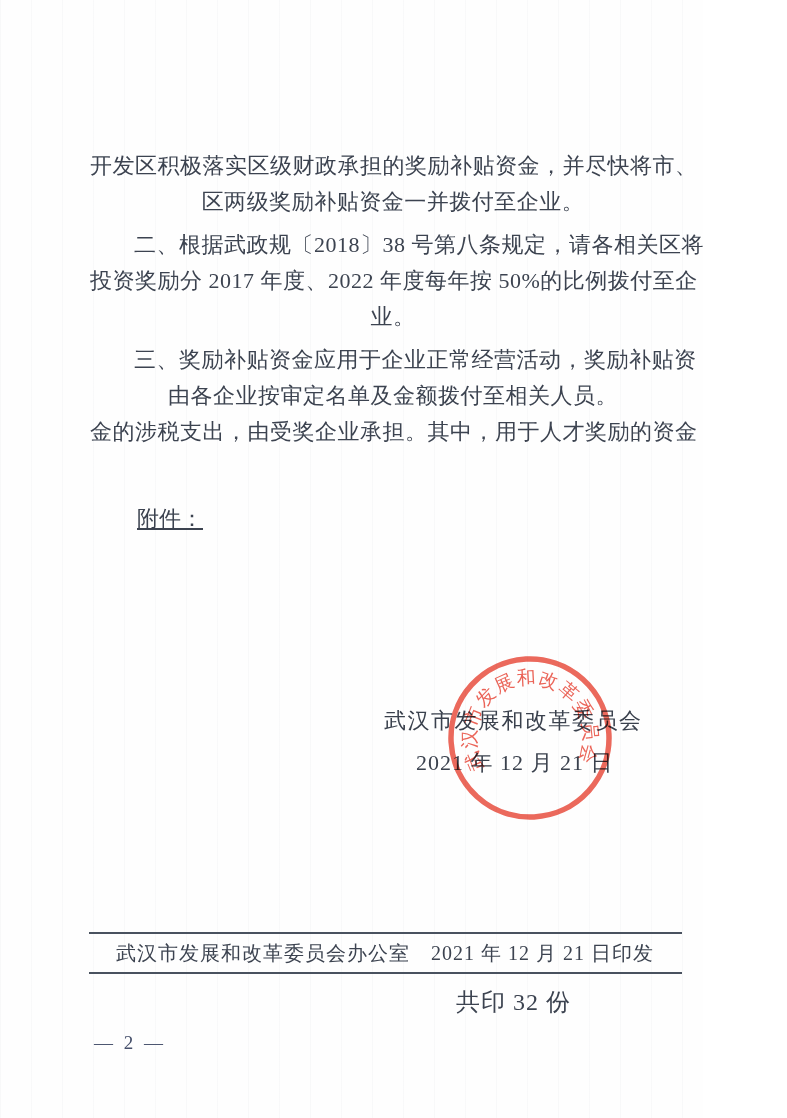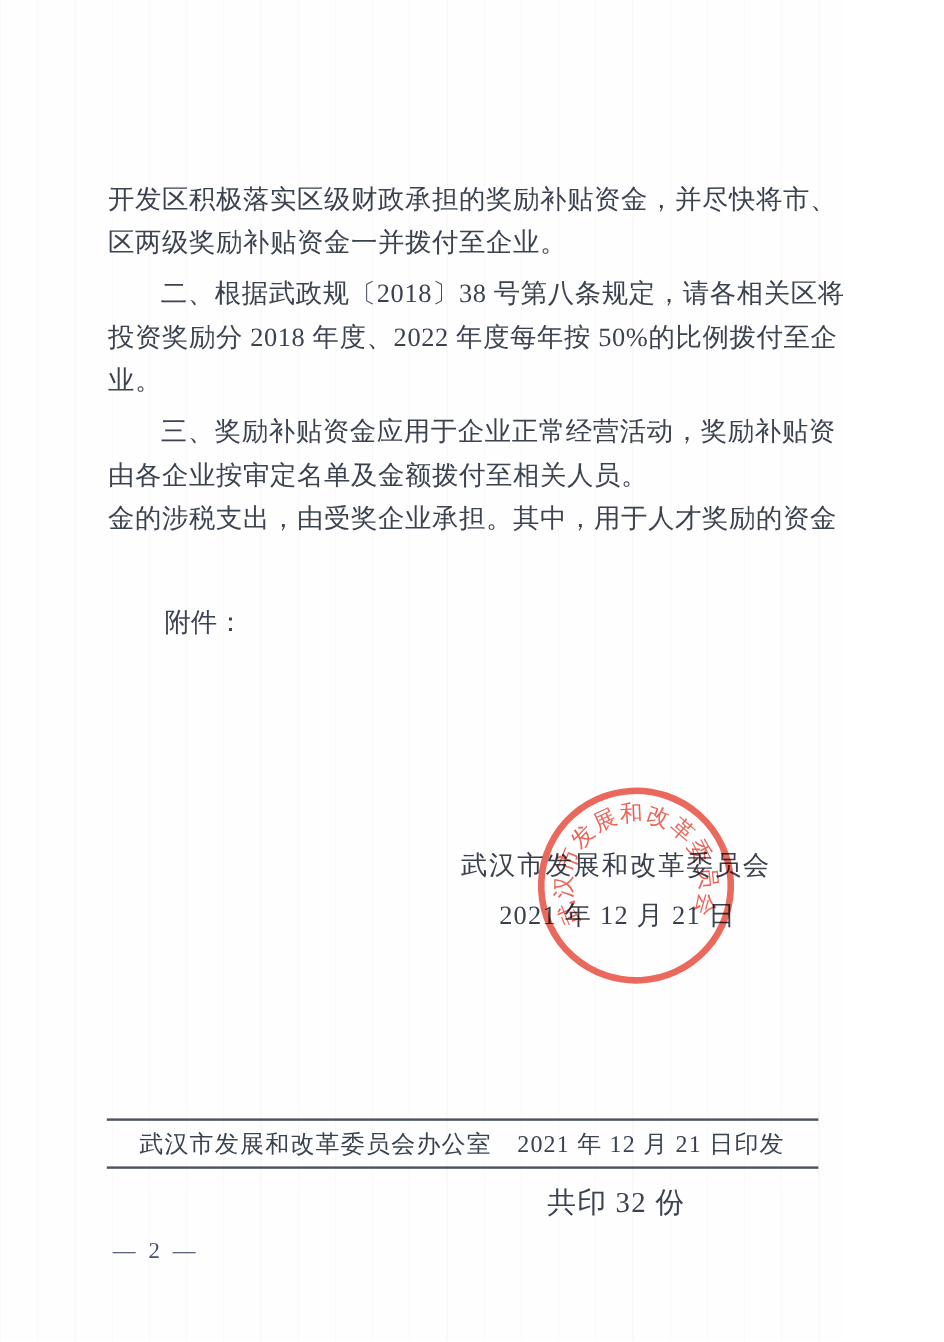--- a/index.html
+++ b/index.html
@@ -8,38 +8,39 @@
     font-family:"Liberation Serif","DejaVu Serif",serif;
     background:#ffffff;
     overflow:hidden;
   }
   .page{
     position:relative;width:703px;height:1118px;
     background:
       repeating-linear-gradient(90deg, rgba(120,130,145,0.045) 0px, rgba(120,130,145,0.045) 1px, transparent 1px, transparent 31px),
       #fefefe;
     color:#3c4350;
+    text-align:center;
   }
   
   .body-text{
     position:absolute;left:90px;top:148px;width:606px;
     font-size:22px;color:#3c4350;
   }
   .line{
     height:36px;line-height:36px;
     white-space:nowrap;
     letter-spacing:0.5px;
   }
   .line.para-start{margin-top:7px;text-indent:44px;font-family:Liberation Serif, serif;}
   
   .attachment{
     position:absolute;left:137px;top:496px;
     display:flex;font-size:22px;color:#3c4350;
   }
-  .att-label{line-height:45px;white-space:nowrap;}
+  .att-label{line-height:45px;white-space:nowrap;text-decoration:underline;}
   .att-items .att-item{line-height:45px;white-space:nowrap;}
   
   .sig-org{
     position:absolute;left:384px;top:706px;
     font-size:22px;letter-spacing:1.5px;white-space:nowrap;color:#3a414d;
   }
   .sig-date{
     position:absolute;left:416px;top:748px;
     font-size:22px;letter-spacing:1px;white-space:nowrap;color:#3a414d;
   }
@@ -69,21 +70,21 @@
 </style>
 </head>
 <body>
 
 <div class="page">
 
   <div class="body-text">
     <div class="line">开发区积极落实区级财政承担的奖励补贴资金，并尽快将市、</div>
     <div class="line">区两级奖励补贴资金一并拨付至企业。</div>
     <div class="line para-start">二、根据武政规〔2018〕38 号第八条规定，请各相关区将</div>
-    <div class="line">投资奖励分 2018 年度、2022 年度每年按 50%的比例拨付至企</div>
+    <div class="line">投资奖励分 2017 年度、2022 年度每年按 50%的比例拨付至企</div>
     <div class="line">业。</div>
     <div class="line para-start">三、奖励补贴资金应用于企业正常经营活动，奖励补贴资</div>
     <div class="line">由各企业按审定名单及金额拨付至相关人员。</div>
     <div class="line">金的涉税支出，由受奖企业承担。其中，用于人才奖励的资金</div>
   </div>
 
   <div class="attachment">
     <span class="att-label">附件：</span>
   </div>
 

